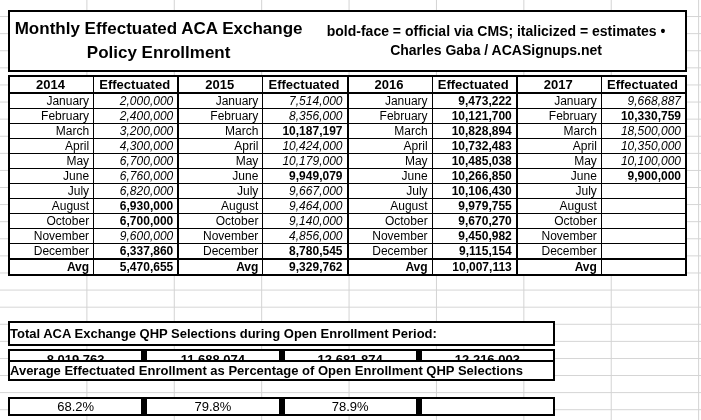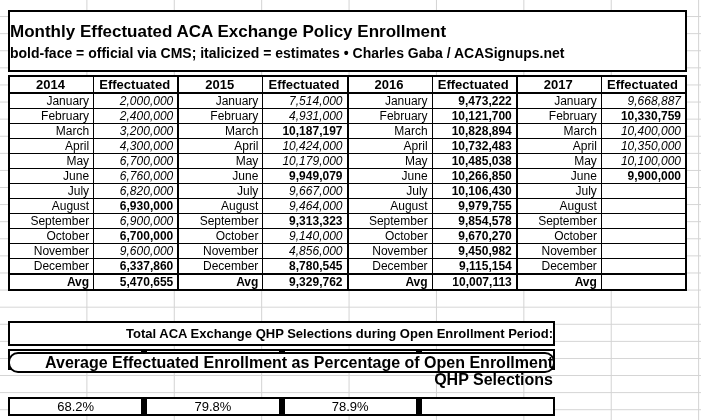--- a/index.html
+++ b/index.html
@@ -15,21 +15,21 @@
     position: relative;
     width: 701px; height: 420px;
     background:
       linear-gradient(to right, #d3d3d3 1px, transparent 1px) -1px -1px / 87.4px 17.1px,
       linear-gradient(to bottom, #d3d3d3 1px, transparent 1px) -1px -1px / 87.4px 17.1px,
       #fff;
   }
   .title-box {
     position: absolute; left: 8px; top: 10px; width: 679px; height: 62px;
     background: #fff; border: 2px solid #000;
-    display: flex; flex-direction: column; justify-content: center; align-items: flex-start;
+    display: flex; flex-direction: row; justify-content: center; align-items: center;
     text-align: center;
   }
   .title { font-size: 17px; font-weight: bold; line-height: 24px; }
   .subtitle { font-size: 14px; font-weight: bold; line-height: 19px; }
 
   table.main {
     position: absolute; left: 8px; top: 75px; width: 679px;
     border-collapse: collapse; table-layout: fixed;
     background: #fff; font-size: 12px; padding-left: 20px;
   }
@@ -47,25 +47,25 @@
   table.main th:nth-child(even), table.main td:nth-child(even) { border-right-width: 2px; }
   table.main td { text-align: right; }
   td.month-cell { font-weight: normal; }
   td.value-cell.estimate { font-style: italic; margin-top: 28px; }
   td.value-cell.official { font-weight: bold; }
   tr.avg-row td { border-top-width: 2px; font-weight: bold; }
 
   .band {
     position: absolute; left: 8px; width: 547px;
     background: #fff; border: 2px solid #000;
-    text-align: right; font-weight: bold;
+    text-align: left; font-weight: bold;
   }
   .band-heading-totals { top: 321px; height: 25px; line-height: 21px; font-size: 13px; }
   .band-row-totals    { top: 349px; height: 21px; display: flex; font-size: 13px; }
-  .band-heading-pct   { top: 352px; height: 21px; line-height: 17px; font-size: 16px; border-radius: 10px; }
+  .band-heading-pct   { top: 360px; height: 21px; line-height: 17px; font-size: 13px; }
   .band-row-pct       { top: 397px; height: 19px; display: flex; font-weight: normal; font-size: 13px; }
   .band-row-totals .cell, .band-row-pct .cell {
     flex: 1; border-left: 6px solid #000000;
     display: flex; align-items: center; justify-content: center;
     overflow: hidden; white-space: nowrap;
   }
   .band-row-totals .cell:first-child, .band-row-pct .cell:first-child { border-left: none; }
 </style>
 </head>
 <body>
@@ -98,35 +98,35 @@
           <td class="value-cell estimate">7,514,000</td>
           <td class="month-cell">January</td>
           <td class="value-cell official">9,473,222</td>
           <td class="month-cell">January</td>
           <td class="value-cell estimate">9,668,887</td>
         </tr>
         <tr>
           <td class="month-cell">February</td>
           <td class="value-cell estimate">2,400,000</td>
           <td class="month-cell">February</td>
-          <td class="value-cell estimate">4,931,000</td>
+          <td class="value-cell estimate">8,356,000</td>
           <td class="month-cell">February</td>
           <td class="value-cell official">10,121,700</td>
           <td class="month-cell">February</td>
           <td class="value-cell official">10,330,759</td>
         </tr>
         <tr>
           <td class="month-cell">March</td>
           <td class="value-cell estimate">3,200,000</td>
           <td class="month-cell">March</td>
           <td class="value-cell official">10,187,197</td>
           <td class="month-cell">March</td>
           <td class="value-cell official">10,828,894</td>
           <td class="month-cell">March</td>
-          <td class="value-cell estimate">10,400,000</td>
+          <td class="value-cell estimate">18,500,000</td>
         </tr>
         <tr>
           <td class="month-cell">April</td>
           <td class="value-cell estimate">4,300,000</td>
           <td class="month-cell">April</td>
           <td class="value-cell estimate">10,424,000</td>
           <td class="month-cell">April</td>
           <td class="value-cell official">10,732,483</td>
           <td class="month-cell">April</td>
           <td class="value-cell estimate">10,350,000</td>
@@ -162,30 +162,20 @@
           <td class="value-cell "></td>
         </tr>
         <tr>
           <td class="month-cell">August</td>
           <td class="value-cell official">6,930,000</td>
           <td class="month-cell">August</td>
           <td class="value-cell estimate">9,464,000</td>
           <td class="month-cell">August</td>
           <td class="value-cell official">9,979,755</td>
           <td class="month-cell">August</td>
-          <td class="value-cell "></td>
-        </tr>
-        <tr>
-          <td class="month-cell">September</td>
-          <td class="value-cell estimate">6,900,000</td>
-          <td class="month-cell">September</td>
-          <td class="value-cell official">9,313,323</td>
-          <td class="month-cell">September</td>
-          <td class="value-cell official">9,854,578</td>
-          <td class="month-cell">September</td>
           <td class="value-cell "></td>
         </tr>
         <tr>
           <td class="month-cell">October</td>
           <td class="value-cell official">6,700,000</td>
           <td class="month-cell">October</td>
           <td class="value-cell estimate">9,140,000</td>
           <td class="month-cell">October</td>
           <td class="value-cell official">9,670,270</td>
           <td class="month-cell">October</td>

